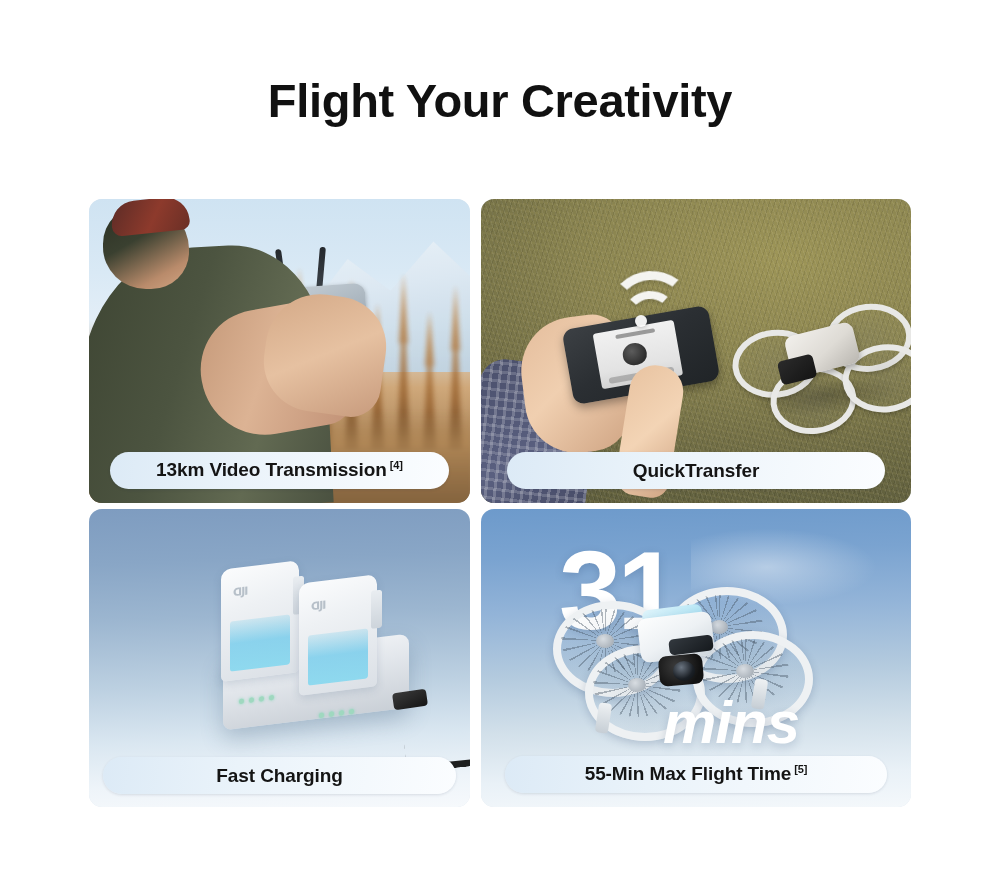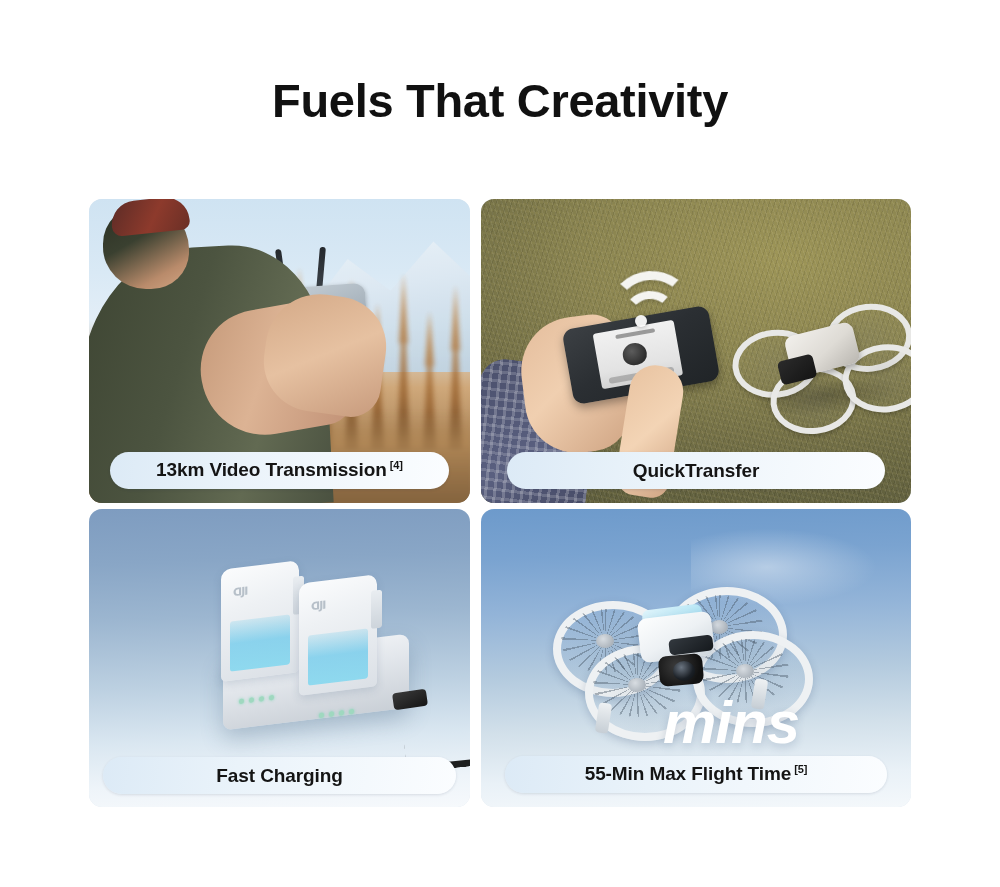--- a/index.html
+++ b/index.html
@@ -451,21 +451,21 @@
   }
   .d4-leg.g1 { left: 50px;  top: 116px; transform: rotate(9deg); }
   .d4-leg.g2 { left: 206px; top: 92px;  transform: rotate(9deg); }
 </style>
 </head>
 <body>
 
 <div class="page">
 
   <h1 class="headline">
-    <span class="line">Fuels That Creativity</span>
+    <span class="line">Flight Your Creativity</span>
   </h1>
 
   <div class="grid">
 
     <div class="card">
       <div class="scene">
         <div class="sky1"></div>
         <div class="mtn1"></div>
         <div class="mtn1b"></div>
         <div class="treeline1">
@@ -565,20 +565,21 @@
       </div>
       <div class="pill pill--p3">
         <span class="pill-text">Fast Charging</span>
       </div>
     </div>
 
     <div class="card">
       <div class="scene">
         <div class="bg4"></div>
         <div class="cloud4"></div>
+        <div class="big31">31</div>
         <div class="drone4">
           <div class="d4-ring r1"></div>
           <div class="d4-blades b1"></div>
           <div class="d4-hub h1"></div>
           <div class="d4-ring r2"></div>
           <div class="d4-blades b2"></div>
           <div class="d4-hub h2"></div>
           <div class="d4-ring r3"></div>
           <div class="d4-blades b3"></div>
           <div class="d4-hub h3"></div>

